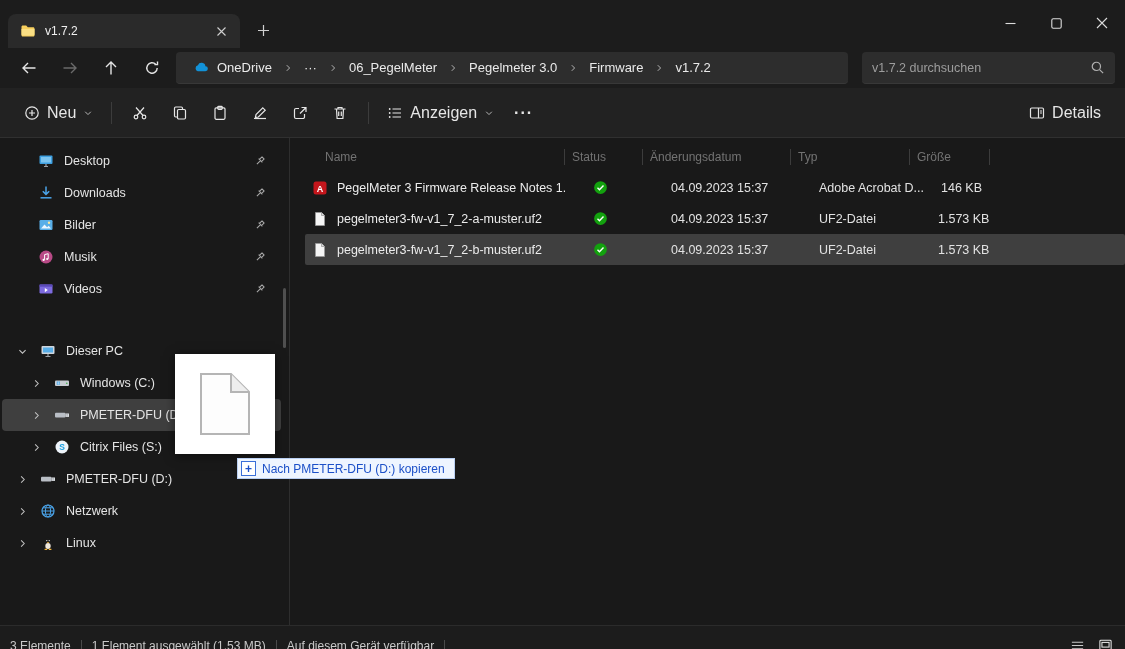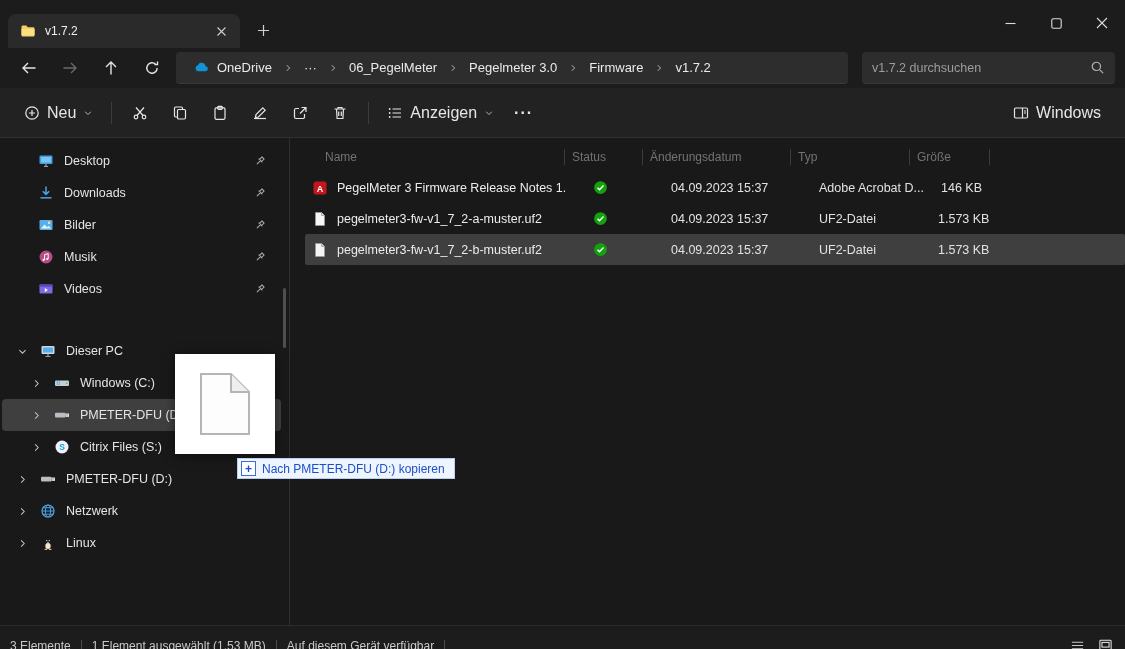--- a/index.html
+++ b/index.html
@@ -299,21 +299,21 @@
   </div>
   <div class="tbtn" style="font-weight:bold; letter-spacing:1px;">···</div>
 
   <div class="tbtn details-btn">
     <span class="ico">
       <svg width="16" height="16" viewBox="0 0 16 16" fill="none" stroke="currentColor" stroke-width="1.2">
           <rect x="1.5" y="3" width="13" height="10" rx="1.2"></rect>
           <path d="M9.5 3v10M11 6h2M11 8h2"></path>
         </svg>
     </span>
-    <span>Windows</span>
+    <span>Details</span>
   </div>
 </div>
 
 <div class="content">
 
   <aside class="sidebar">
 
     <div class="side-item">
       <span class="ico">
         <svg width="16" height="16" viewBox="0 0 16 16">

